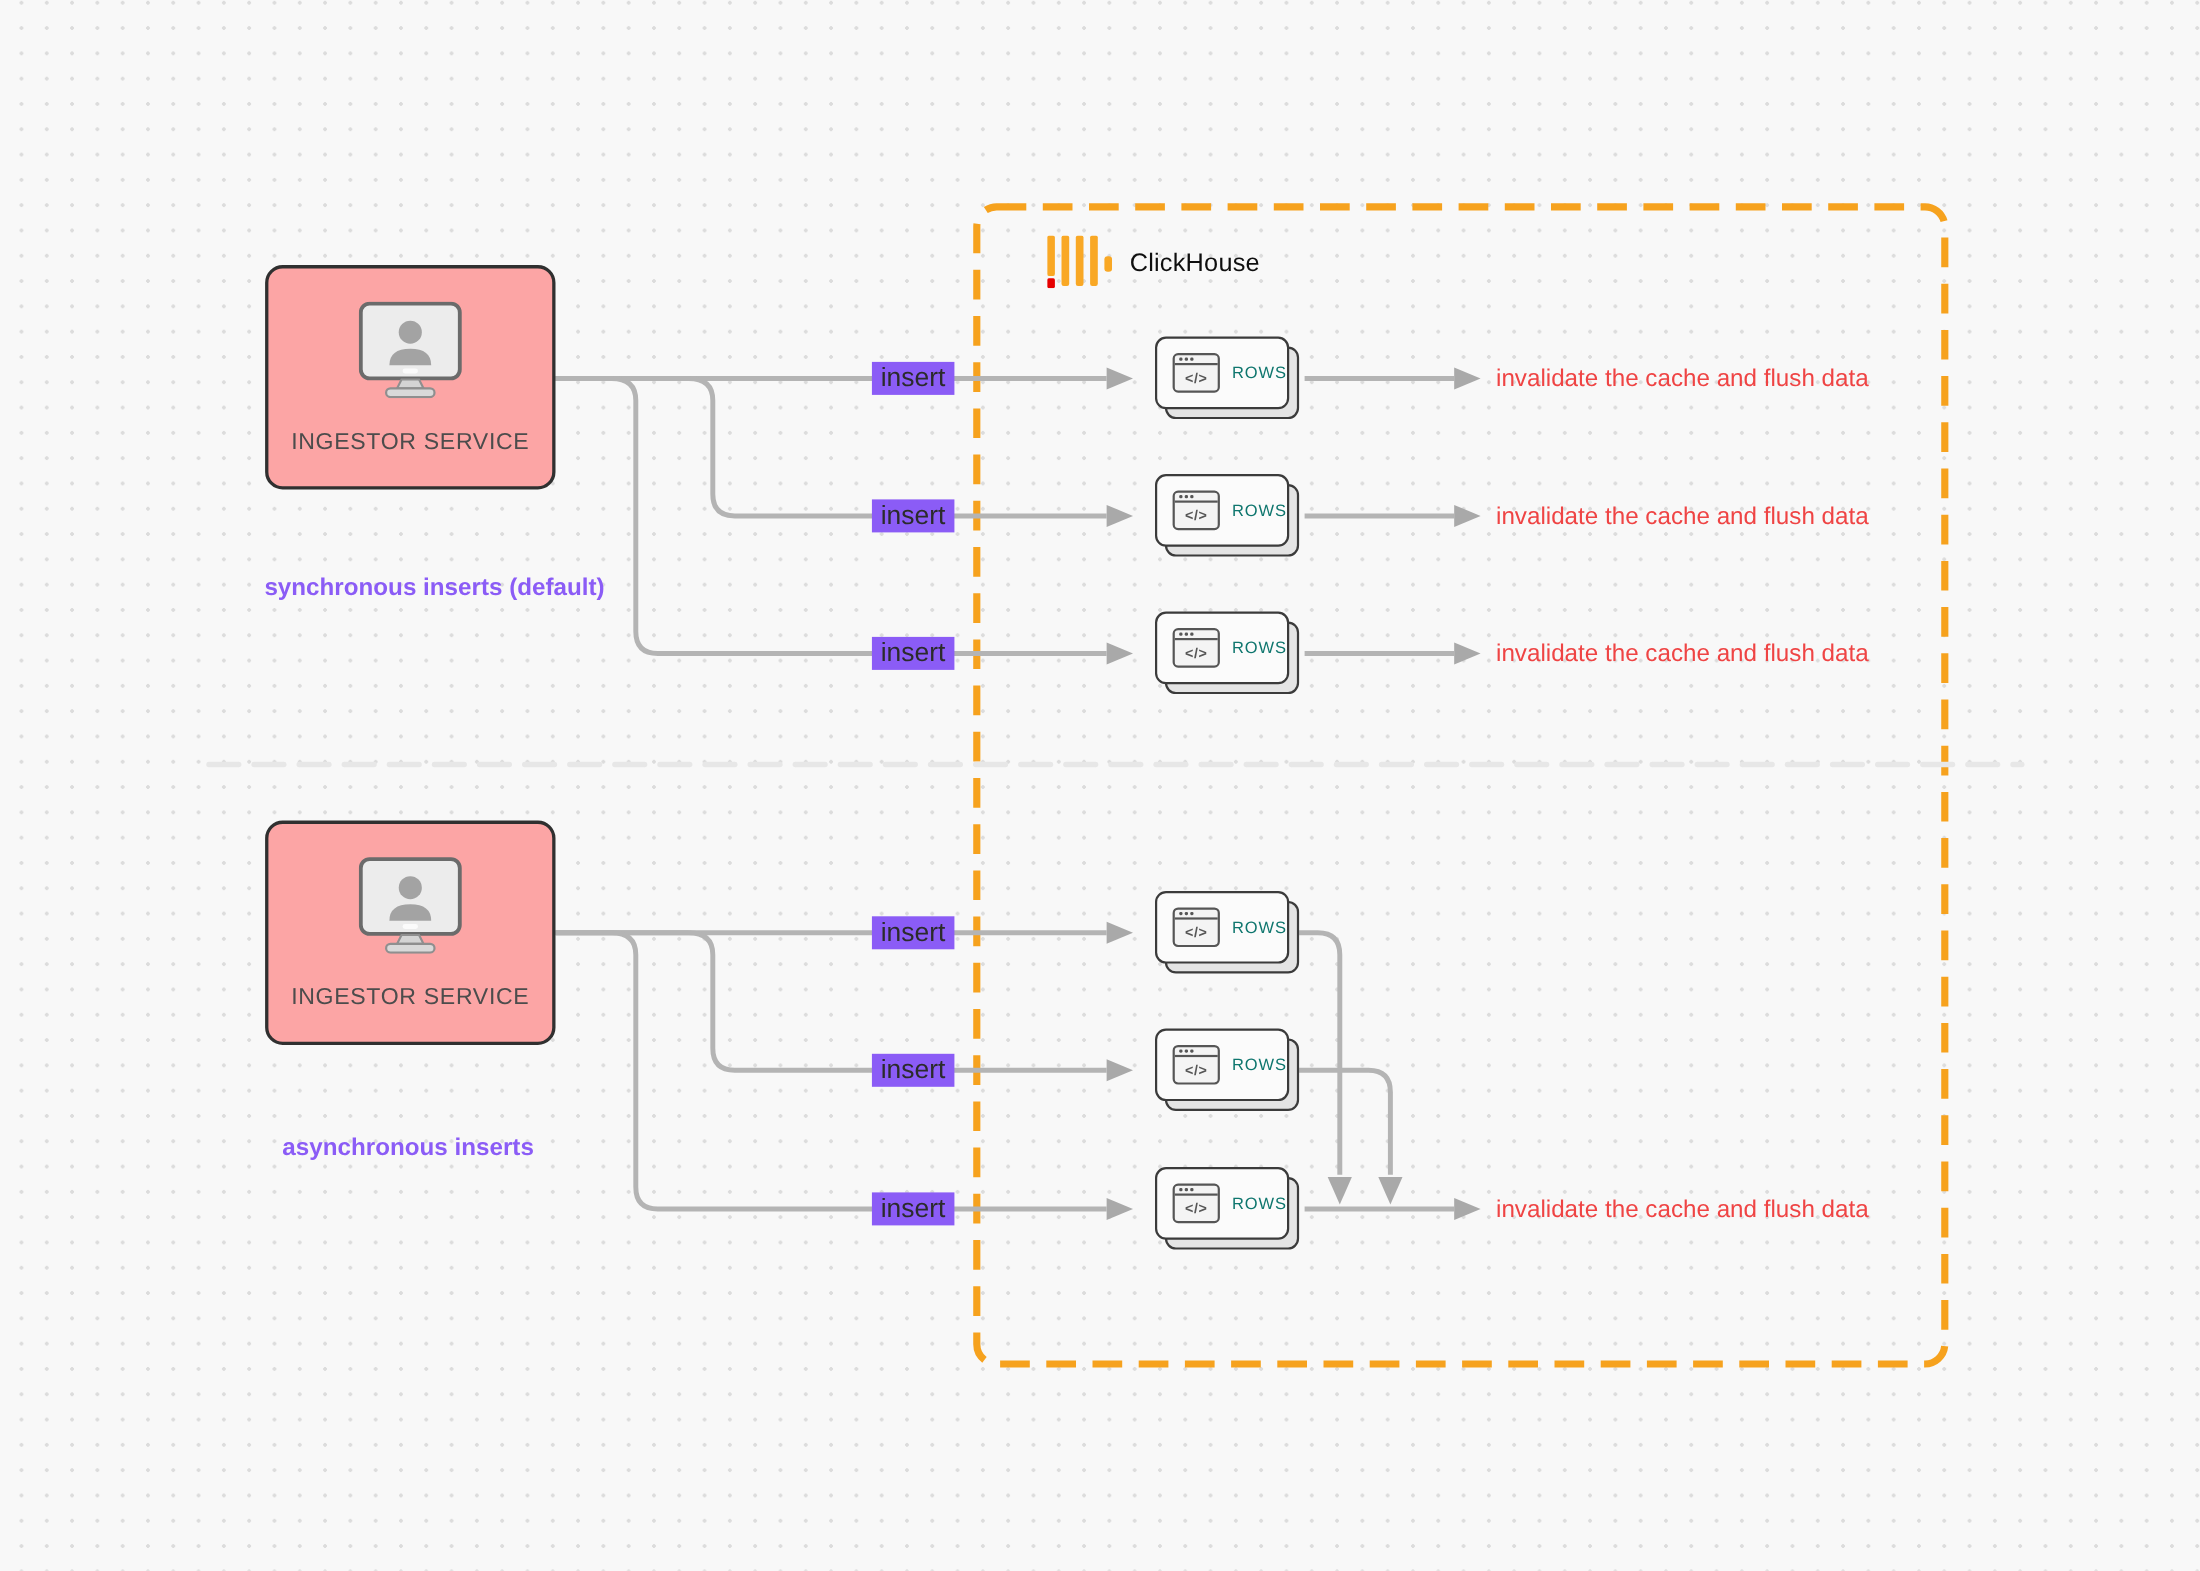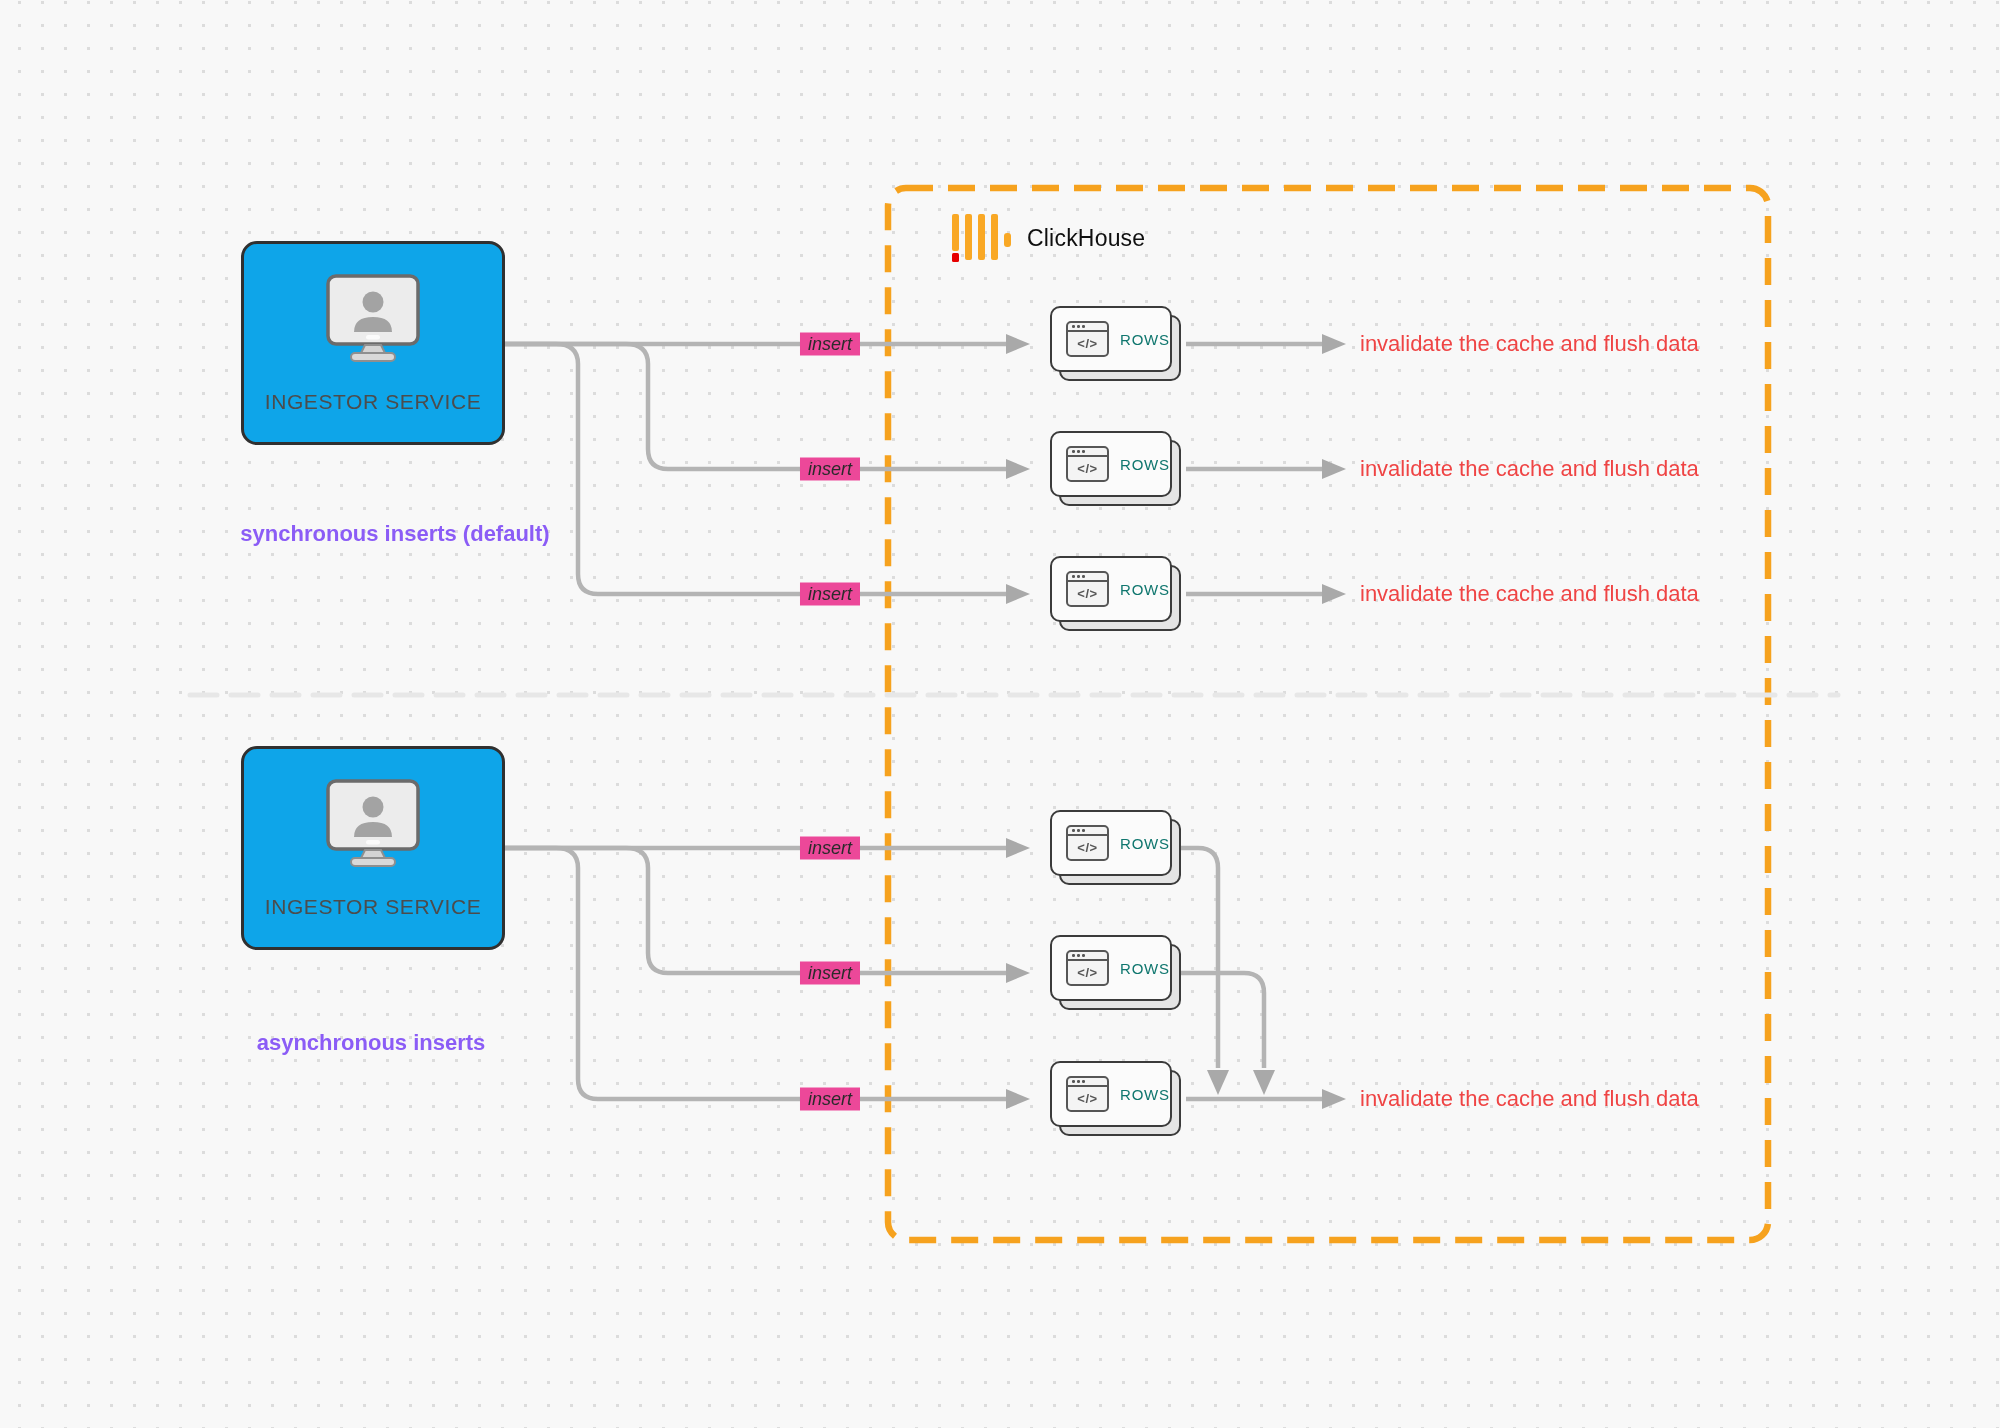--- a/index.html
+++ b/index.html
@@ -12,21 +12,21 @@
     background-size: 23px 23px;
     background-position: 8px 14px;
     overflow: hidden;
   }
   #wires { position: absolute; left: 0; top: 0; z-index: 1; }
 
   
   .ingestor-box {
     position: absolute;
     width: 264px; height: 204px;
-    background: #0ea5e9;
+    background: #fca5a5;
     border: 3.5px solid #303030;
     border-radius: 16px;
     z-index: 3;
   }
   .ingestor-box .monitor-wrap {
     position: absolute; top: 30px; left: 50%;
     transform: translateX(-50%);
   }
   .ingestor-box .service-label {
     position: absolute; bottom: 28px; width: 100%;
@@ -94,26 +94,25 @@
   .rows-label {
     margin-left: 11px;
     font-size: 15px; color: #0f766e;
     letter-spacing: 0.8px;
   }
 
   
   .insert-label {
     position: absolute;
     transform: translate(-50%, -50%);
-    font-size: 18px; color: #2b2b2b;
-    background: #ec4899;
+    font-size: 24px; color: #2b2b2b;
+    background: #8b5cf6;
     padding: 1px 8px;
     white-space: nowrap;
     z-index: 4;
-    font-style: italic;
   }
   .invalidate-label {
     position: absolute;
     transform: translateY(-50%);
     font-size: 22px; color: #ef4444;
     white-space: nowrap;
     z-index: 4;
   }
 </style>
 </head>

